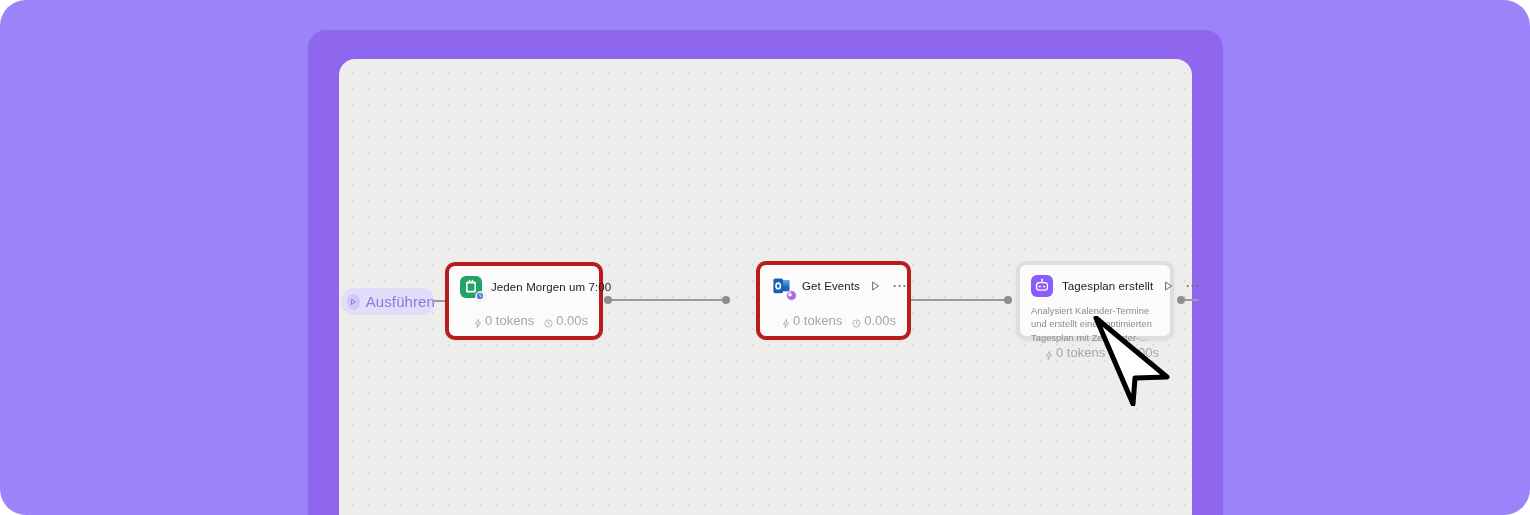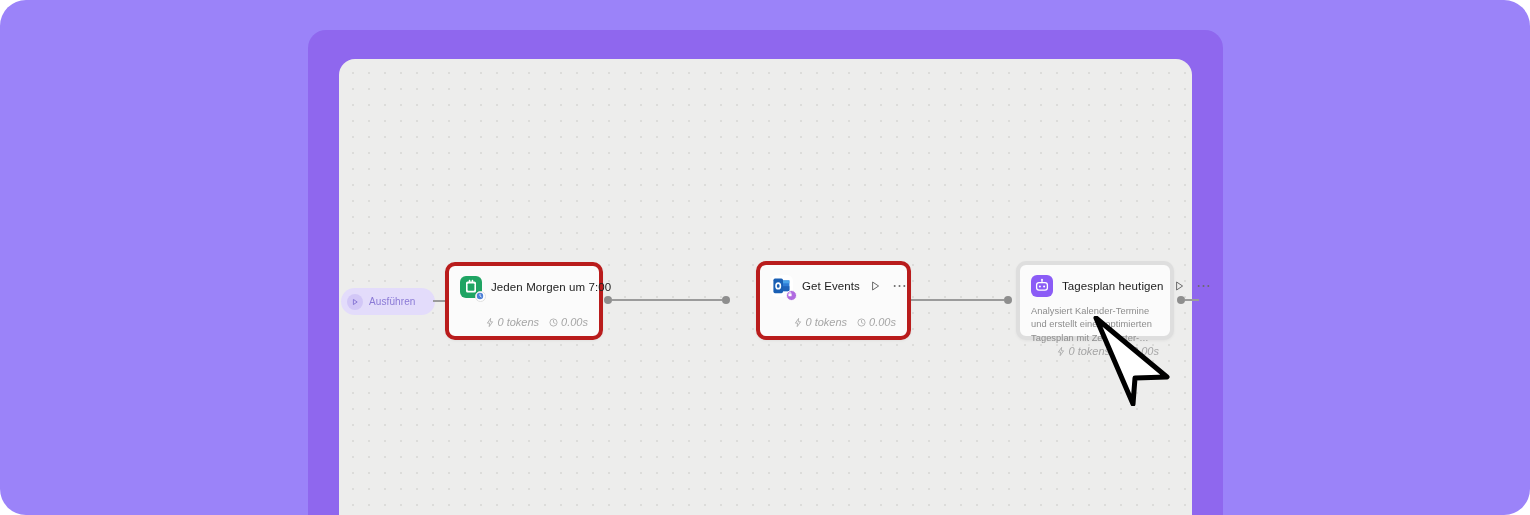--- a/index.html
+++ b/index.html
@@ -46,21 +46,21 @@
     display: flex; align-items: center;
     padding-left: 6px; gap: 6px;
   }
   .trigger .pbtn {
     width: 16px; height: 16px; border-radius: 50%;
     background: #d2c7f7;
     display: flex; align-items: center; justify-content: center;
   }
   .trigger .pbtn svg { display: block; }
   .trigger .tlabel {
-    font-size: 10px; color: #8b7ad6; letter-spacing: .1px;
+    font-size: 15px; color: #8b7ad6; letter-spacing: .1px;
   }
 
   
   .edge { position: absolute; height: 10px; display: flex; align-items: center; }
   .edge .line { flex: 1; height: 1.6px; background: #9b9b9b; }
   .edge .dot { width: 8px; height: 8px; border-radius: 50%; background: #8e8e8e; flex: none; }
   .edge .dot.hidden { visibility: hidden; }
   .stub { position: absolute; height: 1.6px; background: #9b9b9b; }
 
   
@@ -88,21 +88,21 @@
   .ndesc {
     margin-top: 8px;
     font-size: 9.3px; line-height: 1.45;
     color: #8d8d8d; letter-spacing: .05px;
   }
   .nfoot {
     margin-top: auto;
     display: flex; justify-content: flex-end; align-items: center; gap: 10px;
     padding-bottom: 8px;
   }
-  .metric { display: flex; align-items: center; gap: 3px; font-size: 11px; color: #a6a6a6; font-style: italic; }
+  .metric { display: flex; align-items: flex-end; gap: 3px; font-size: 13px; color: #a6a6a6; }
 
   #n1 { left: 445px; top: 262px; width: 158px; height: 78px; }
   #n2 { left: 756px; top: 261px; width: 155px; height: 79px; }
   #n3 { left: 1016px; top: 261px; width: 158px; height: 79px; }
 
   #e1 { left: 604px; top: 295px; width: 126px; }
   #e2 { left: 889px; top: 295px; width: 123px; }
   #e3 { left: 1177px; top: 295px; width: 30px; }
 
   #s0 { left: 433px; top: 300px; width: 14px; }
@@ -236,21 +236,21 @@
     <div class="nhead">
       <span class="nicon" style="background:#8b5cf6">
         <svg width="22" height="22" viewBox="0 0 22 22">
           <rect x="5.6" y="7.6" width="10.8" height="7.6" rx="2.4" fill="none" stroke="#ffffff" stroke-width="1.3"></rect>
           <circle cx="8.9" cy="11.4" r="1" fill="#ffffff"></circle>
           <circle cx="13.1" cy="11.4" r="1" fill="#ffffff"></circle>
           <path d="M11 5.2 V7.6" stroke="#ffffff" stroke-width="1.2" stroke-linecap="round"></path>
           <circle cx="11" cy="4.7" r="0.9" fill="#ffffff"></circle>
         </svg>
       </span>
-      <span class="ntitle">Tagesplan heutigen</span>
+      <span class="ntitle">Tagesplan erstellt</span>
       <span class="nactions">
         <span class="iconbtn">
           <svg width="9" height="10" viewBox="0 0 9 10">
               <path d="M1.6 1 L7.6 5 L1.6 9 Z" fill="none" stroke="#6b6b6b" stroke-width="1" stroke-linejoin="round"></path>
             </svg>
         </span>
         <span class="iconbtn">
           <svg width="13" height="4" viewBox="0 0 13 4">
               <circle cx="1.7" cy="2" r="1" fill="#6b6b6b"></circle>
               <circle cx="6.5" cy="2" r="1" fill="#6b6b6b"></circle>

